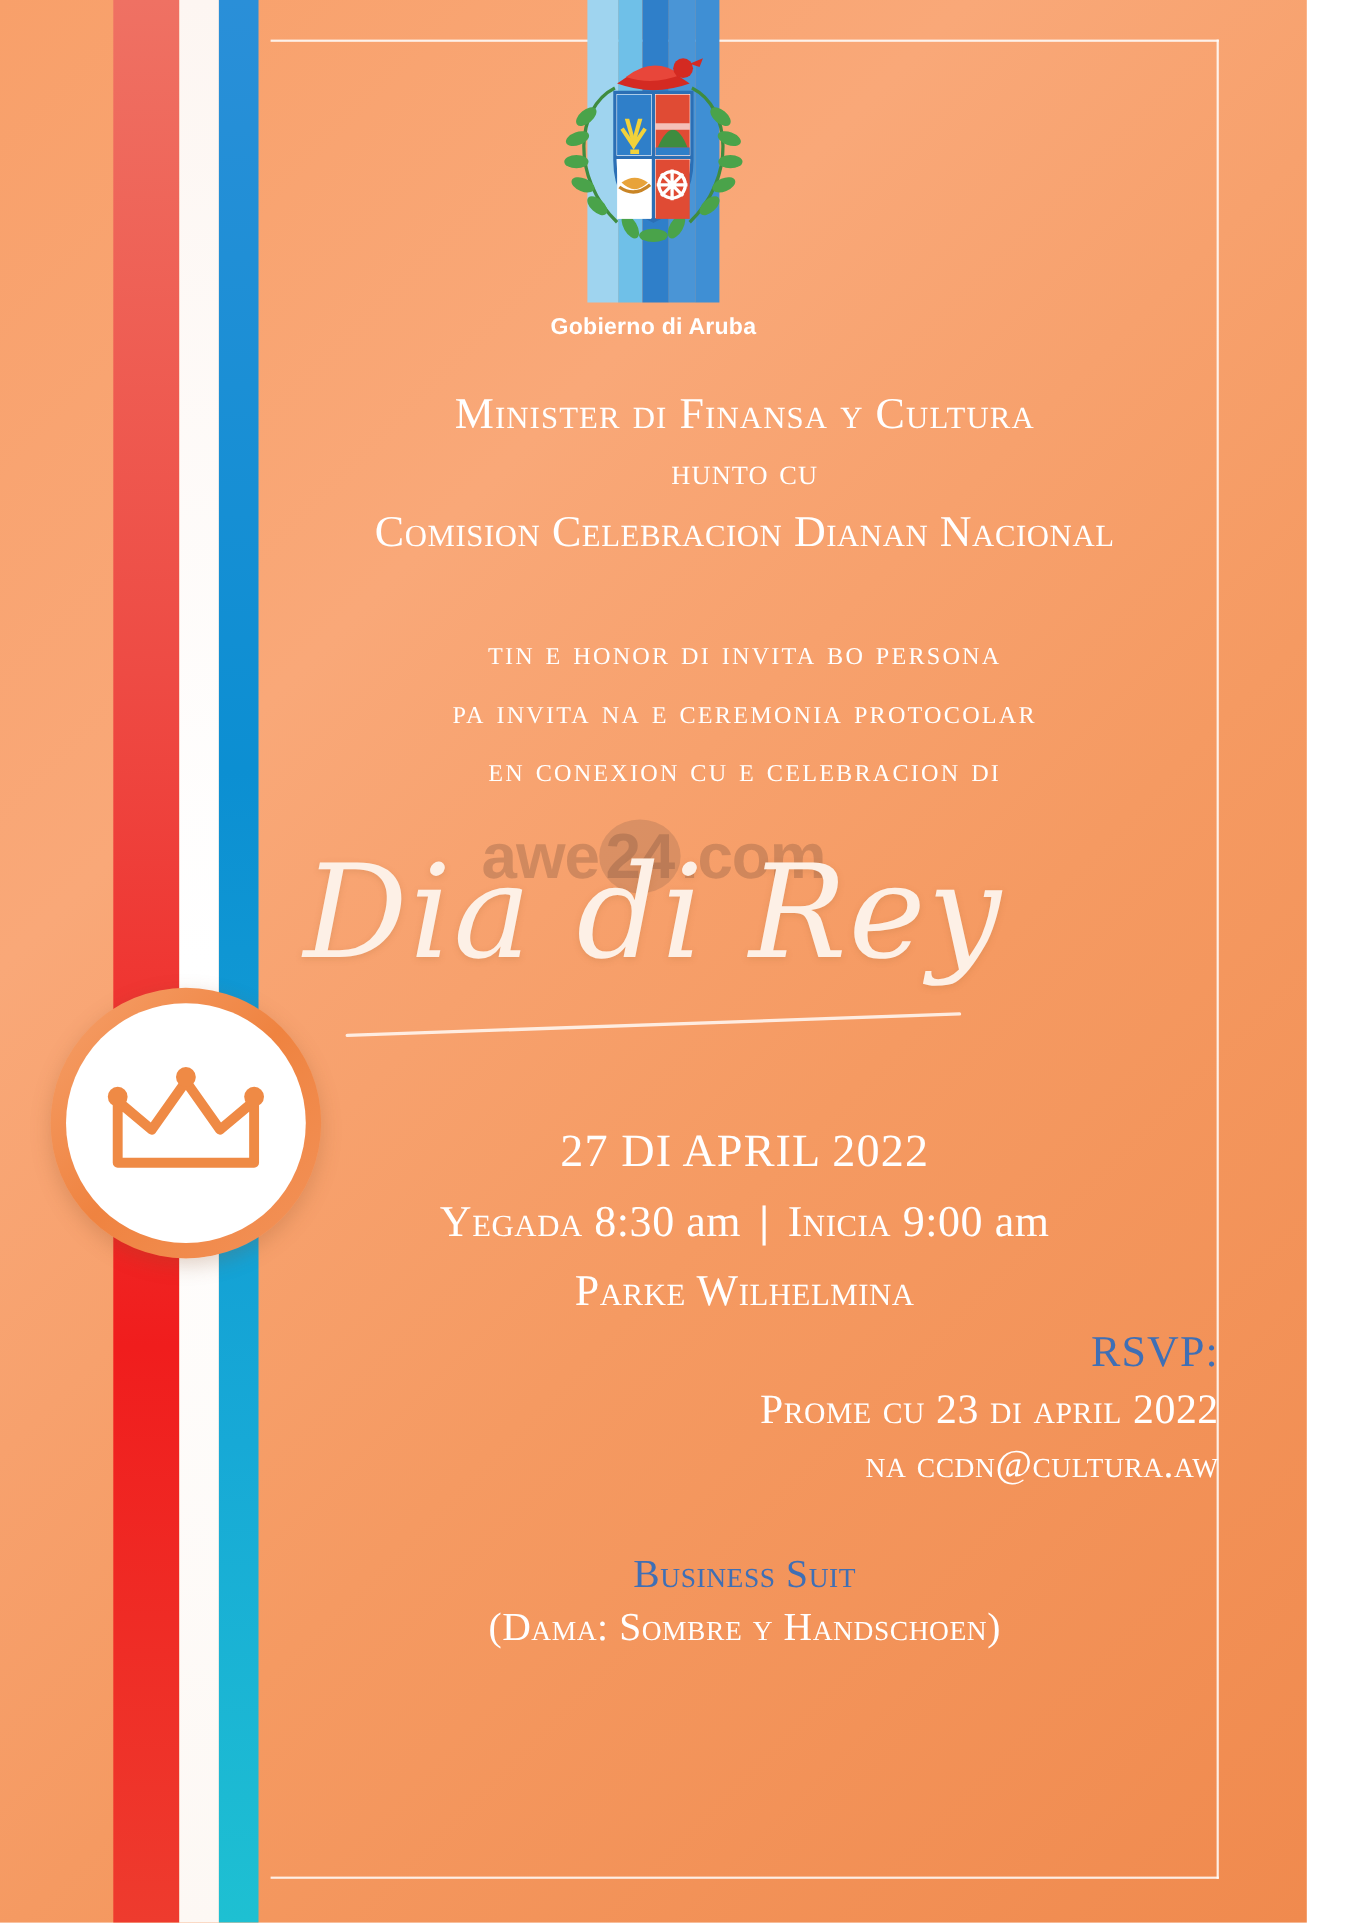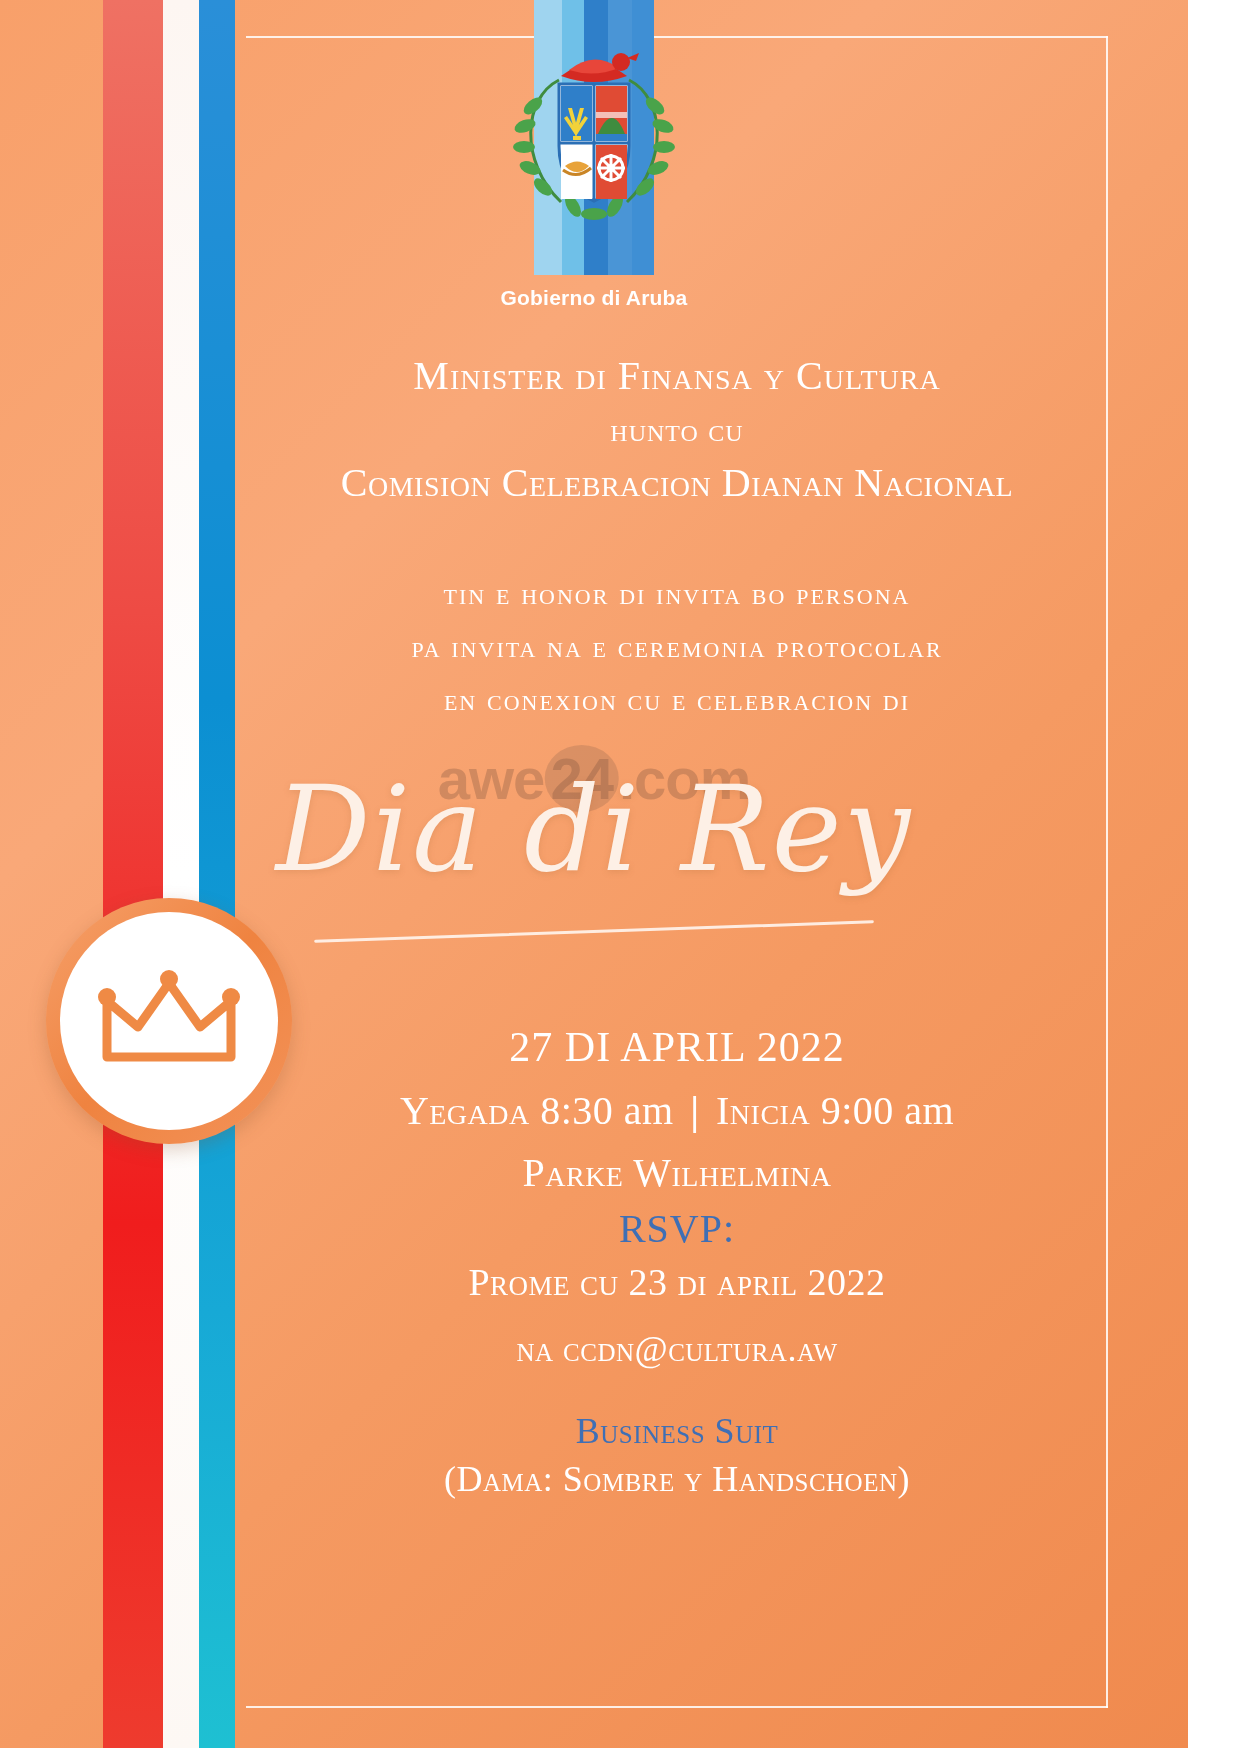--- a/index.html
+++ b/index.html
@@ -230,36 +230,36 @@
     letter-spacing: 0.5px;
     line-height: 1.4;
     margin-top: 6px;
   }
 
   .rsvp-block {
     position: absolute;
     left: 246px;
     right: 80px;
     top: 1205px;
-    text-align: center;
+    text-align: right;
     color: #ffffff;
   }
   .rsvp-title {
     font-size: 40px;
     color: #3f6fb5;
     letter-spacing: 1px;
   }
   .rsvp-line1 {
     font-size: 38px;
     margin-top: 8px;
     letter-spacing: 0.5px;
   }
   .rsvp-line2 {
     font-size: 36px;
-    margin-top: 24px;
+    margin-top: 6px;
     letter-spacing: 0.5px;
   }
 
   .dress-block {
     position: absolute;
     left: 246px;
     right: 80px;
     top: 1410px;
     text-align: center;
     color: #ffffff;

